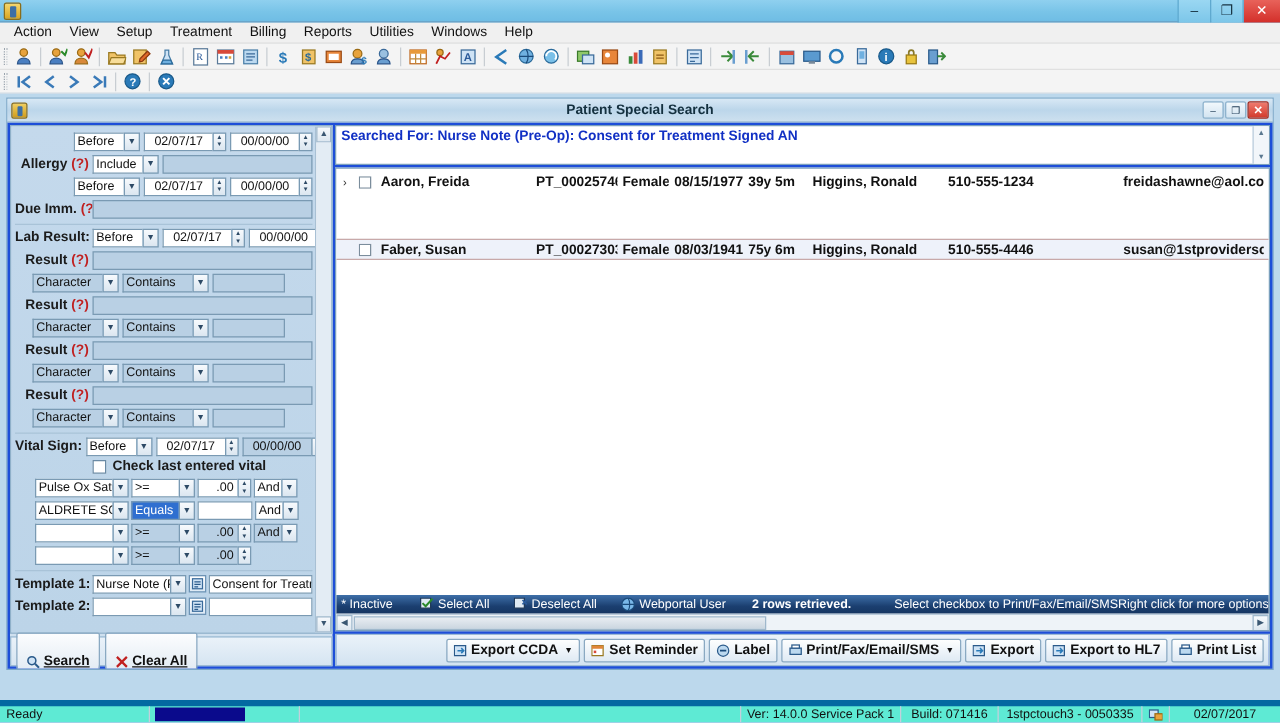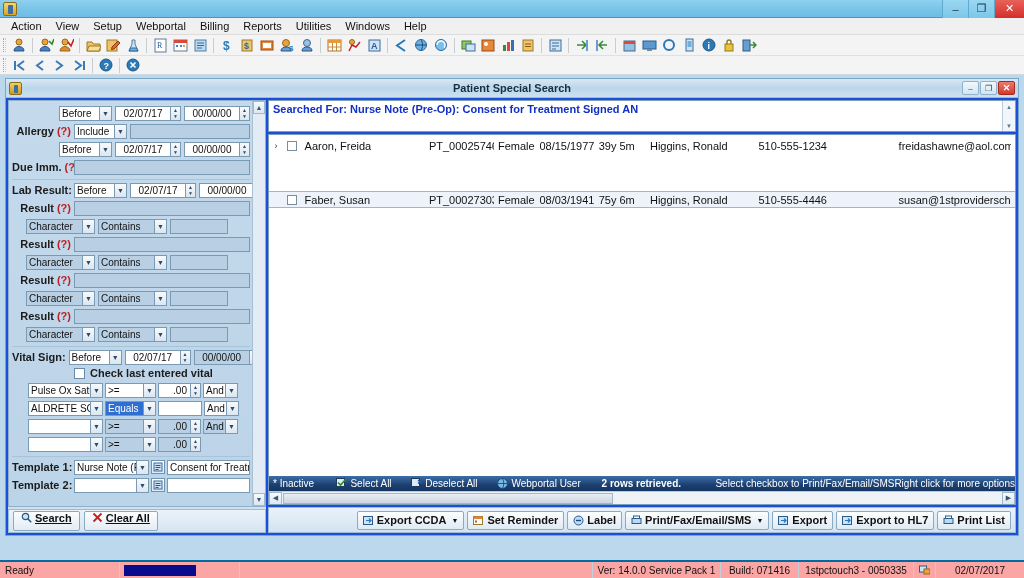--- a/index.html
+++ b/index.html
@@ -212,24 +212,24 @@
     border:1px solid #6d93b5; display:flex; align-items:center; justify-content:center;
   }
 
   .btnbar {
     height: 24px; margin-top:2px;
     background: linear-gradient(#eaf2f9, #d6e5f2);
     border:1px solid #9cbbd4;
     display:flex; align-items:center; padding-left:4px; gap:4px;
   }
   .fbtn {
-    height:20px; padding:0 7px;
+    height:30px; padding:0 7px;
     background: linear-gradient(#fcfdfe,#e3ecf4);
     border:1px solid #8aa9c2; border-radius:2px;
-    display:flex; align-items:flex-start; gap:3px;
+    display:flex; align-items:flex-end; gap:3px;
     font-size:11px; color:#111; font-weight:bold;
   }
   .fbtn .u { text-decoration: underline; }
 
   
   .right-pane { flex:1; display:flex; flex-direction:column; min-width:0; }
   .searched-box {
     height: 32px; background:#fff; border:1px solid #7ba0bd;
     display:flex; align-items:flex-start; position:relative;
     padding: 2px 4px;
@@ -266,21 +266,21 @@
   }
   .grid-body { flex:1; overflow:hidden; position:relative; }
   .grow {
     display:flex; height:17px; align-items:center;
     border-bottom: 1px solid transparent;
   }
   .grow.alt { background:#eef2fa; border-top:1px solid #c8a9a9; border-bottom:1px solid #c8a9a9; }
   .gc {
     font-size:11px; color:#111; padding-left:4px;
     overflow:hidden; white-space:nowrap;
-    display:flex; align-items:center;
+    display:flex; align-items:center;font-weight:bold;
   }
   .rowsel { width:14px; display:flex; align-items:center; justify-content:center; font-size:9px; color:#333; }
   .cellchk {
     width:10px; height:10px; background:#fff; border:1px solid #7b8d9c;
   }
 
   .statusrow {
     height: 15px;
     background: linear-gradient(#3e6fa8, #1b3f70 60%, #153561);
     display:flex; align-items:center; color:#fff; font-size:10px;
@@ -316,21 +316,21 @@
     background: linear-gradient(#fdfefe,#dfeaf4);
     border:1px solid #8aa9c2; border-radius:2px;
     display:flex; align-items:center; gap:3px;
     font-size:11px; color:#111; font-weight:bold; white-space:nowrap;
   }
   .ebtn .caret { font-size:7px; margin-left:2px; }
 
   
   .bottom-gap { flex:1; background:#bcd8ec; }
   .statusbar {
-    height: 18px; background:#fca5a5; border-top:2px solid #0369a1;
+    height: 18px; background:#5eead4; border-top:5px solid #0369a1;
     display:flex; align-items:stretch; font-size:10px; color:#111;
   }
   .sb {
     border-right:1px solid #c3cfdb; display:flex; align-items:center;
     padding: 0 5px; white-space:nowrap;
   }
   .sb.ready { width:120px; }
   .sb.progress { width:120px; display:flex; align-items:center; padding:0 4px; }
   .sb.progress .bar { width:72px; height:11px; background:#0a0a8c; }
   .sb.system { width:190px; justify-content:center; color:#1130c4; font-weight:bold; }
@@ -352,21 +352,21 @@
       <div class="win-btn">–</div>
       <div class="win-btn">❐</div>
       <div class="win-btn close">✕</div>
     </div>
   </div>
 
   <div class="menubar">
     <div class="menu-item">Action</div>
     <div class="menu-item">View</div>
     <div class="menu-item">Setup</div>
-    <div class="menu-item">Webportal</div>
+    <div class="menu-item">Treatment</div>
     <div class="menu-item">Billing</div>
     <div class="menu-item">Reports</div>
     <div class="menu-item">Utilities</div>
     <div class="menu-item">Windows</div>
     <div class="menu-item">Help</div>
   </div>
 
   <div class="toolbar row1">
     <div class="grip"></div>
     <div class="tb-ico">

